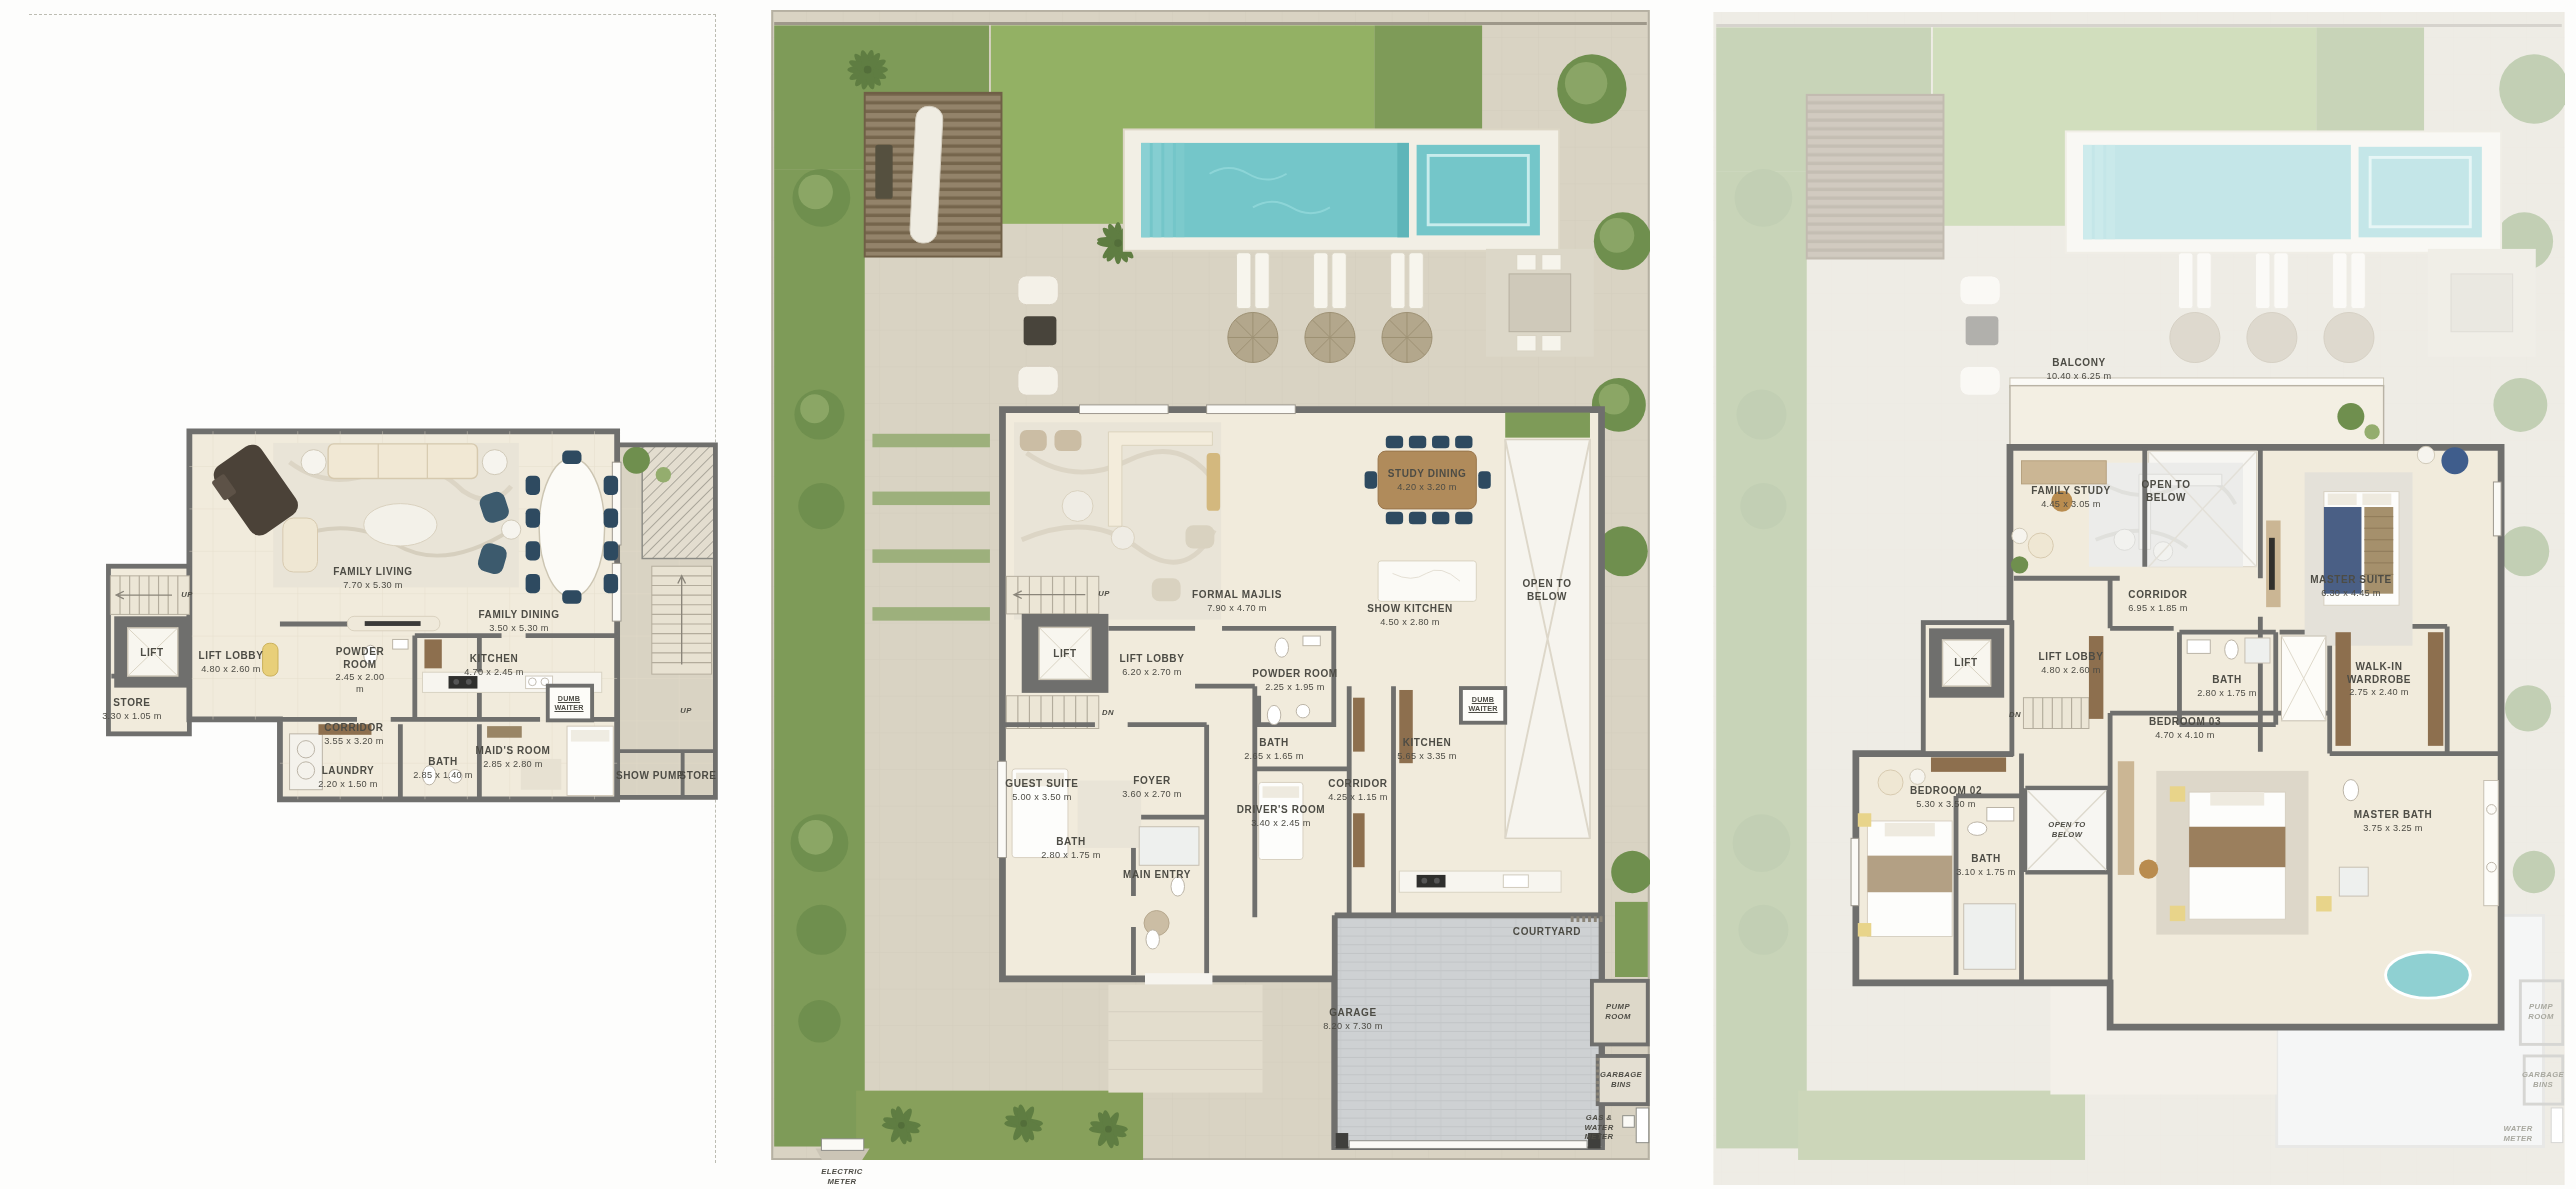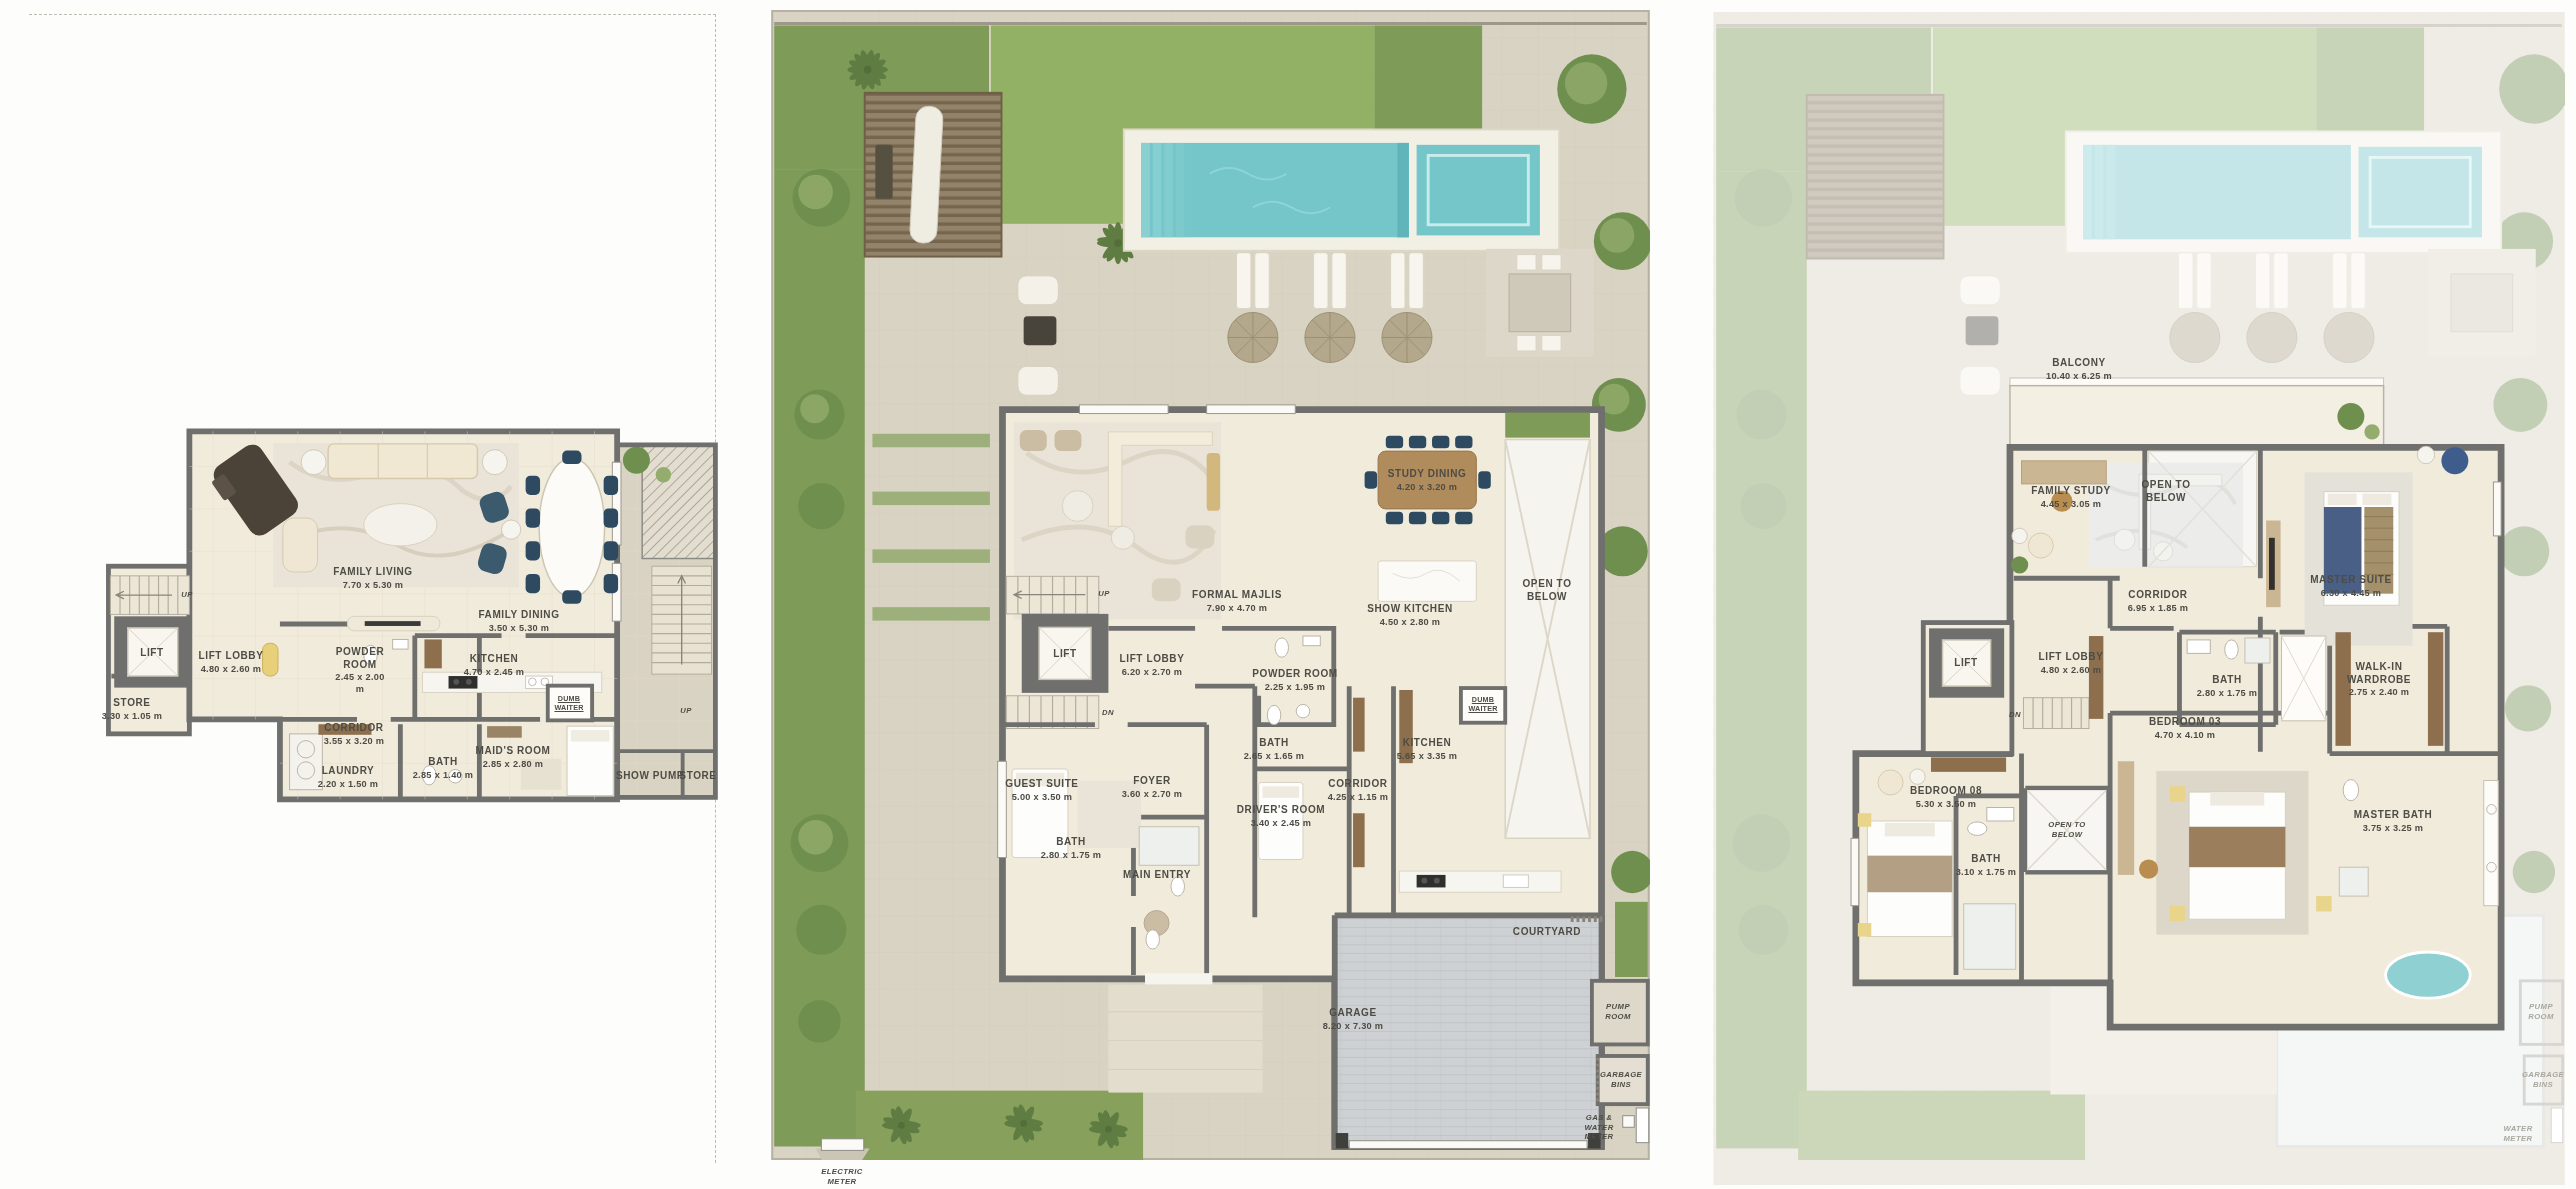--- a/index.html
+++ b/index.html
@@ -3,21 +3,21 @@
 <meta charset="utf-8">
 <style>
   html,body{margin:0;padding:0;background:#fdfdfc;}
   body{width:2576px;height:1190px;position:relative;overflow:hidden;
        font-family:"Liberation Sans","DejaVu Sans",sans-serif;}
   .page{position:relative;width:2576px;height:1190px;}
   .panel-svg{position:absolute;}
   .lbl{position:absolute;transform:translate(-50%,-50%);text-align:center;
        color:var(--text);line-height:1.25;pointer-events:none;}
   .lbl .nm{display:block;font-size:10px;letter-spacing:0.6px;font-weight:600;}
-  .lbl .dm{display:block;font-size:9.2px;letter-spacing:0.3px;margin-top:1px;font-weight:700;}
+  .lbl .dm{display:block;font-size:9.2px;letter-spacing:0.3px;margin-top:1px;font-weight:400;}
   .lbl.sm .nm{font-size:7.7px;letter-spacing:0.4px;font-style:italic;}
   .lbl.xs .nm{font-size:7.2px;letter-spacing:0.2px;text-decoration:underline;}
   .lbl.ghost{color:var(--textGhost);}
   .wrapw{white-space:normal;}
   .boundary{position:absolute;left:29px;top:13.5px;width:686px;height:1148px;
      border-top:1.9px dashed #bcbcb2;border-right:1.9px dashed #bcbcb2;}
 </style>
 </head>
 <body>
 
@@ -776,21 +776,21 @@
     </div>
 <div class="lbl wrapw" style="left:2379px;top:680px;width:81px">
       <span class="nm">WALK-IN WARDROBE</span>
       <span class="dm">2.75 x 2.40 m</span>
     </div>
 <div class="lbl" style="left:2185px;top:728px">
       <span class="nm">BEDROOM 03</span>
       <span class="dm">4.70 x 4.10 m</span>
     </div>
 <div class="lbl" style="left:1946px;top:797px">
-      <span class="nm">BEDROOM 08</span>
+      <span class="nm">BEDROOM 02</span>
       <span class="dm">5.30 x 3.50 m</span>
     </div>
 <div class="lbl" style="left:1986px;top:865px">
       <span class="nm">BATH</span>
       <span class="dm">3.10 x 1.75 m</span>
     </div>
 <div class="lbl sm wrapw" style="left:2067px;top:830px;width:50px">
       <span class="nm">OPEN TO BELOW</span>
     </div>
 <div class="lbl" style="left:2393px;top:821px">

